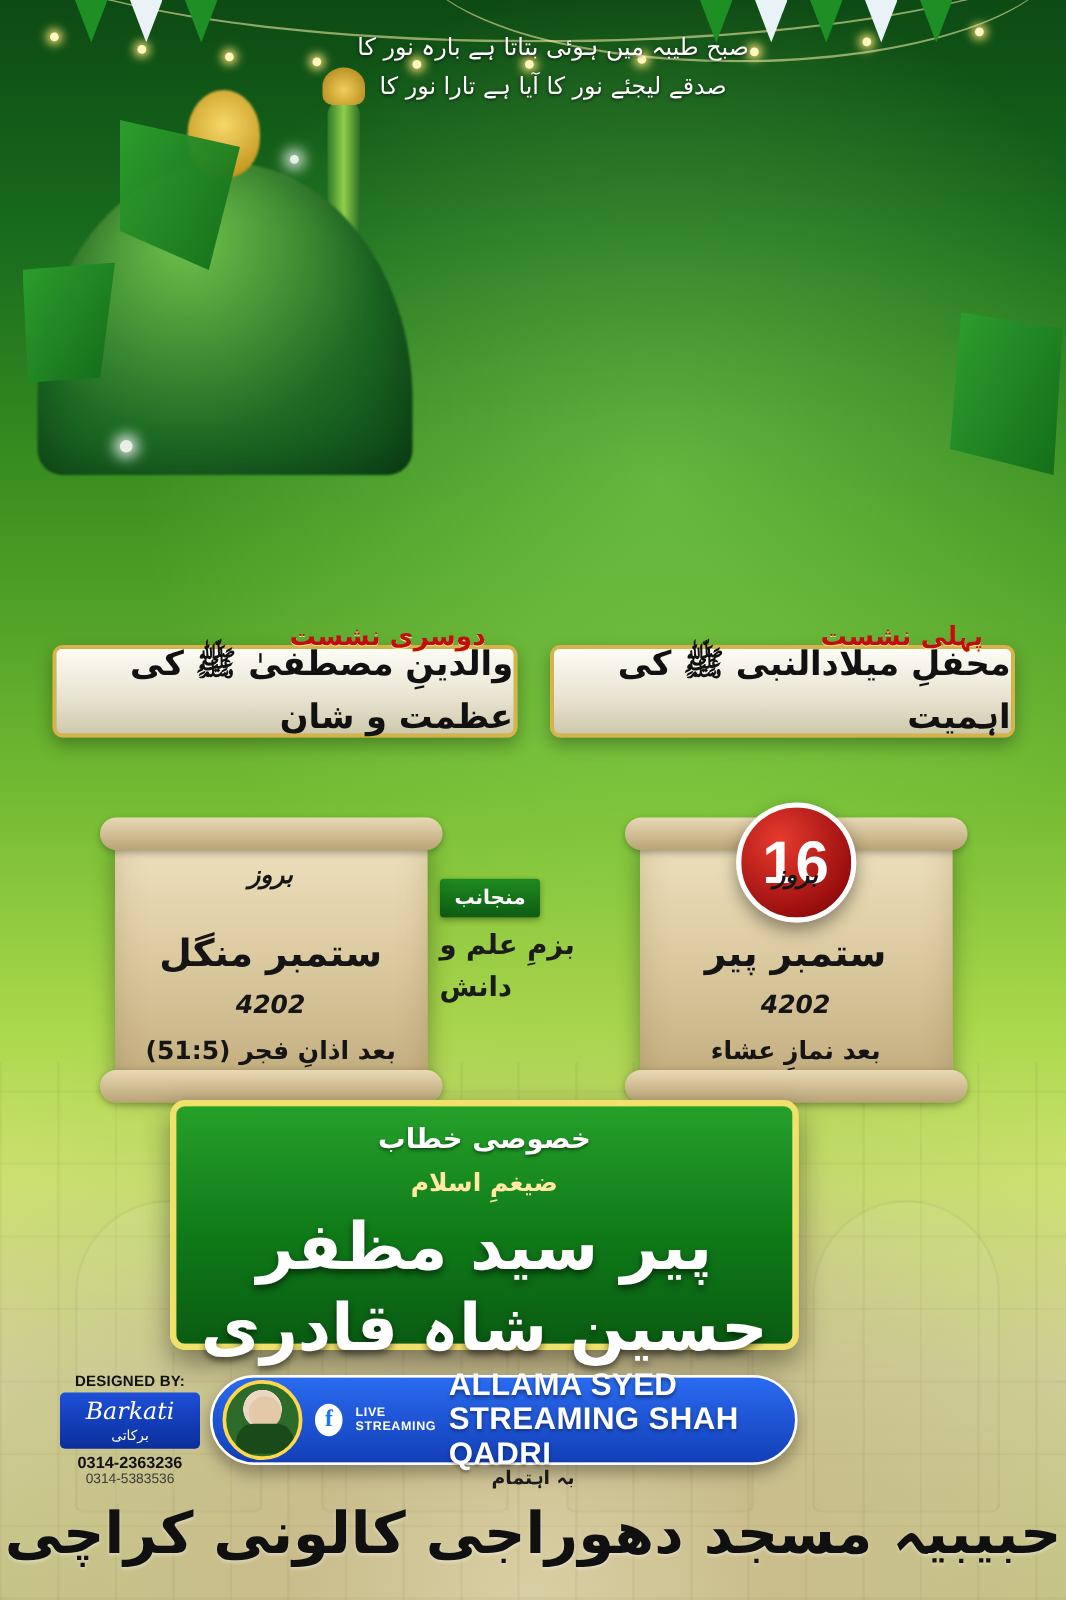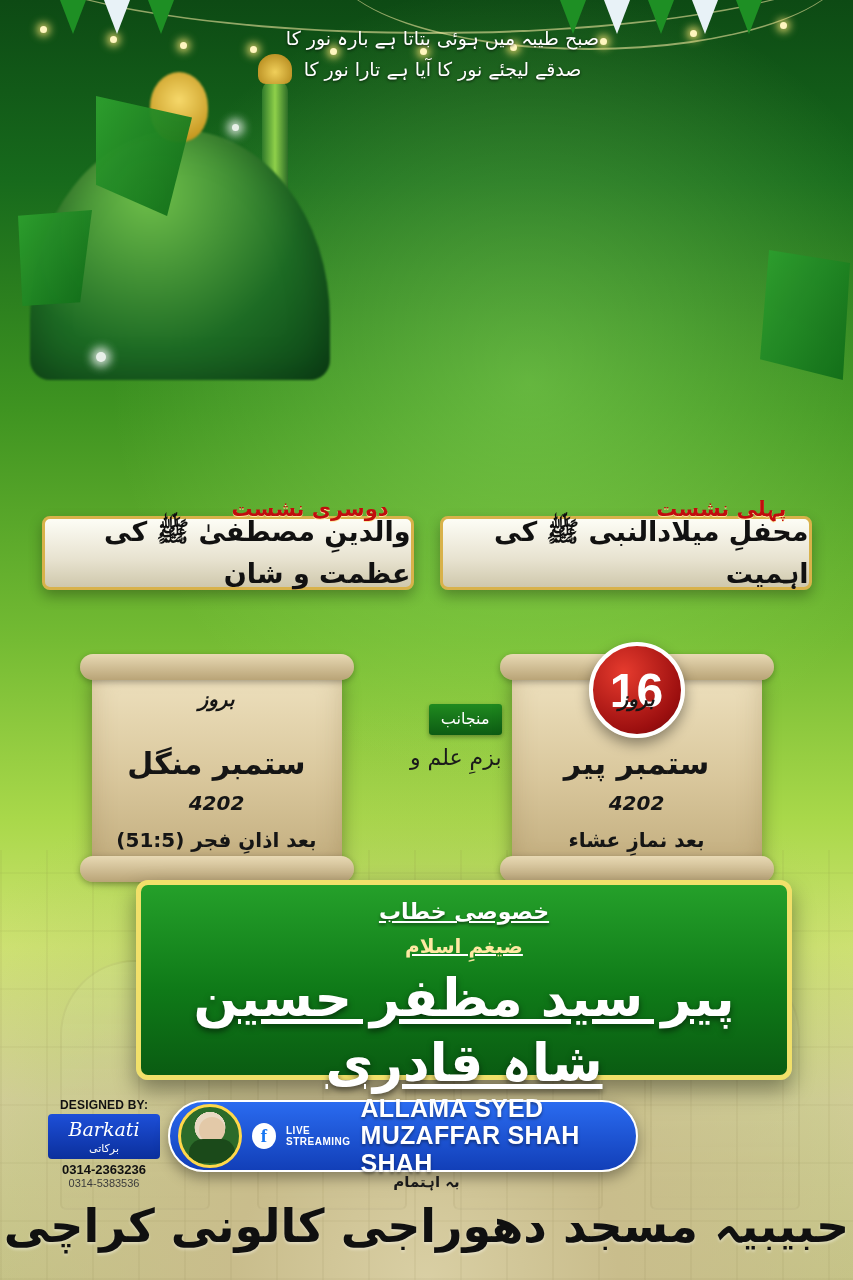--- a/index.html
+++ b/index.html
@@ -167,39 +167,38 @@
   .daybadge {
     position:absolute; top:-26px; left:50%; transform:translateX(-50%);
     width:96px; height:96px; border-radius:50%;
     background: radial-gradient(circle at 35% 30%, #e63b2e, #9c0f0f 70%, #6d0606);
     border:4px solid #fff; box-shadow: 0 6px 14px rgba(0,0,0,0.4);
     color:#fff; font-size:48px; font-weight:bold;
     display:flex; align-items:center; justify-content:center;
     font-family:"Liberation Sans", sans-serif;
   }
   .mid-note {
-    width:150px; margin-top:70px; text-align:right; direction:rtl;
-    font-family:"DejaVu Sans", sans-serif; color:#1b1b1b; font-size:22px; font-weight:normal;
+    width:150px; margin-top:70px; text-align:left; direction:rtl;
+    font-family:"DejaVu Sans", sans-serif; color:#1b1b1b; font-size:22px; font-weight:bold;
     line-height:1.5;
   }
   .mid-note .flagtag {
     display:inline-block; padding:3px 12px; margin-bottom:6px;
     background: linear-gradient(180deg,#1f8a1f,#0d5c13); color:#fff;
     font-size:16px; border-radius:3px; box-shadow:0 2px 5px rgba(0,0,0,0.35);
   }
 
   
   .speaker {
-    position:absolute; top:880px; left:136px; width:656px; height:200px; z-index:7;
+    position:absolute; top:880px; left:136px; width:503px; height:200px; z-index:7;
     background: linear-gradient(180deg,#25a02a,#0f7a18 55%,#0a5c12);
     border:5px solid #f1e06a; border-radius:12px;
     box-shadow: 0 10px 22px rgba(0,0,0,0.4);
     text-align:center; direction:rtl; color:#fff;
     padding-top: 10px;
-    text-decoration: underline;
   }
   .speaker .khas {
     font-family:"DejaVu Sans", sans-serif; font-size:22px; font-weight:bold;
     color:#fff; text-shadow:0 2px 3px rgba(0,0,0,0.5);
   }
   .speaker .zeegham {
     font-family:"DejaVu Sans", sans-serif; font-size:20px; font-weight:bold; color:#ffe9a3;
     margin-top:2px;
   }
   .speaker .name {
@@ -344,20 +343,21 @@
         <div class="year urdu">بروز</div>
         <div class="day-line urdu">ستمبر پیر</div>
         <div class="year urdu">2024</div>
         <div class="time urdu">بعد نمازِ عشاء</div>
       </div>
     </div>
 
     <div class="mid-note">
       <div class="flagtag urdu">منجانب</div>
       <div class="urdu">بزمِ علم و</div>
+      <div class="urdu">دانش</div>
     </div>
 
     <div class="scroll">
       <div class="scroll-inner">
         <div class="year urdu">بروز</div>
         <div class="day-line urdu">ستمبر منگل</div>
         <div class="year urdu">2024</div>
         <div class="time urdu">بعد اذانِ فجر (5:15)</div>
       </div>
     </div>
@@ -381,21 +381,21 @@
 
   <div class="livebar">
     <div class="avatar"></div>
     <div class="fb">f</div>
     <div class="livetext">
       <div>LIVE</div>
       <div>STREAMING</div>
     </div>
     <div class="speakername">
       <div>ALLAMA SYED</div>
-      <div>MUZAFFAR SHAH SHAH</div>
+      <div>STREAMING SHAH QADRI</div>
     </div>
   </div>
 
   <div class="footer">
     <div class="crest urdu">بہ اہتمام</div>
     <div class="mosque urdu">حبیبیہ مسجد دھوراجی کالونی کراچی</div>
   </div>
 
 </div>
 

